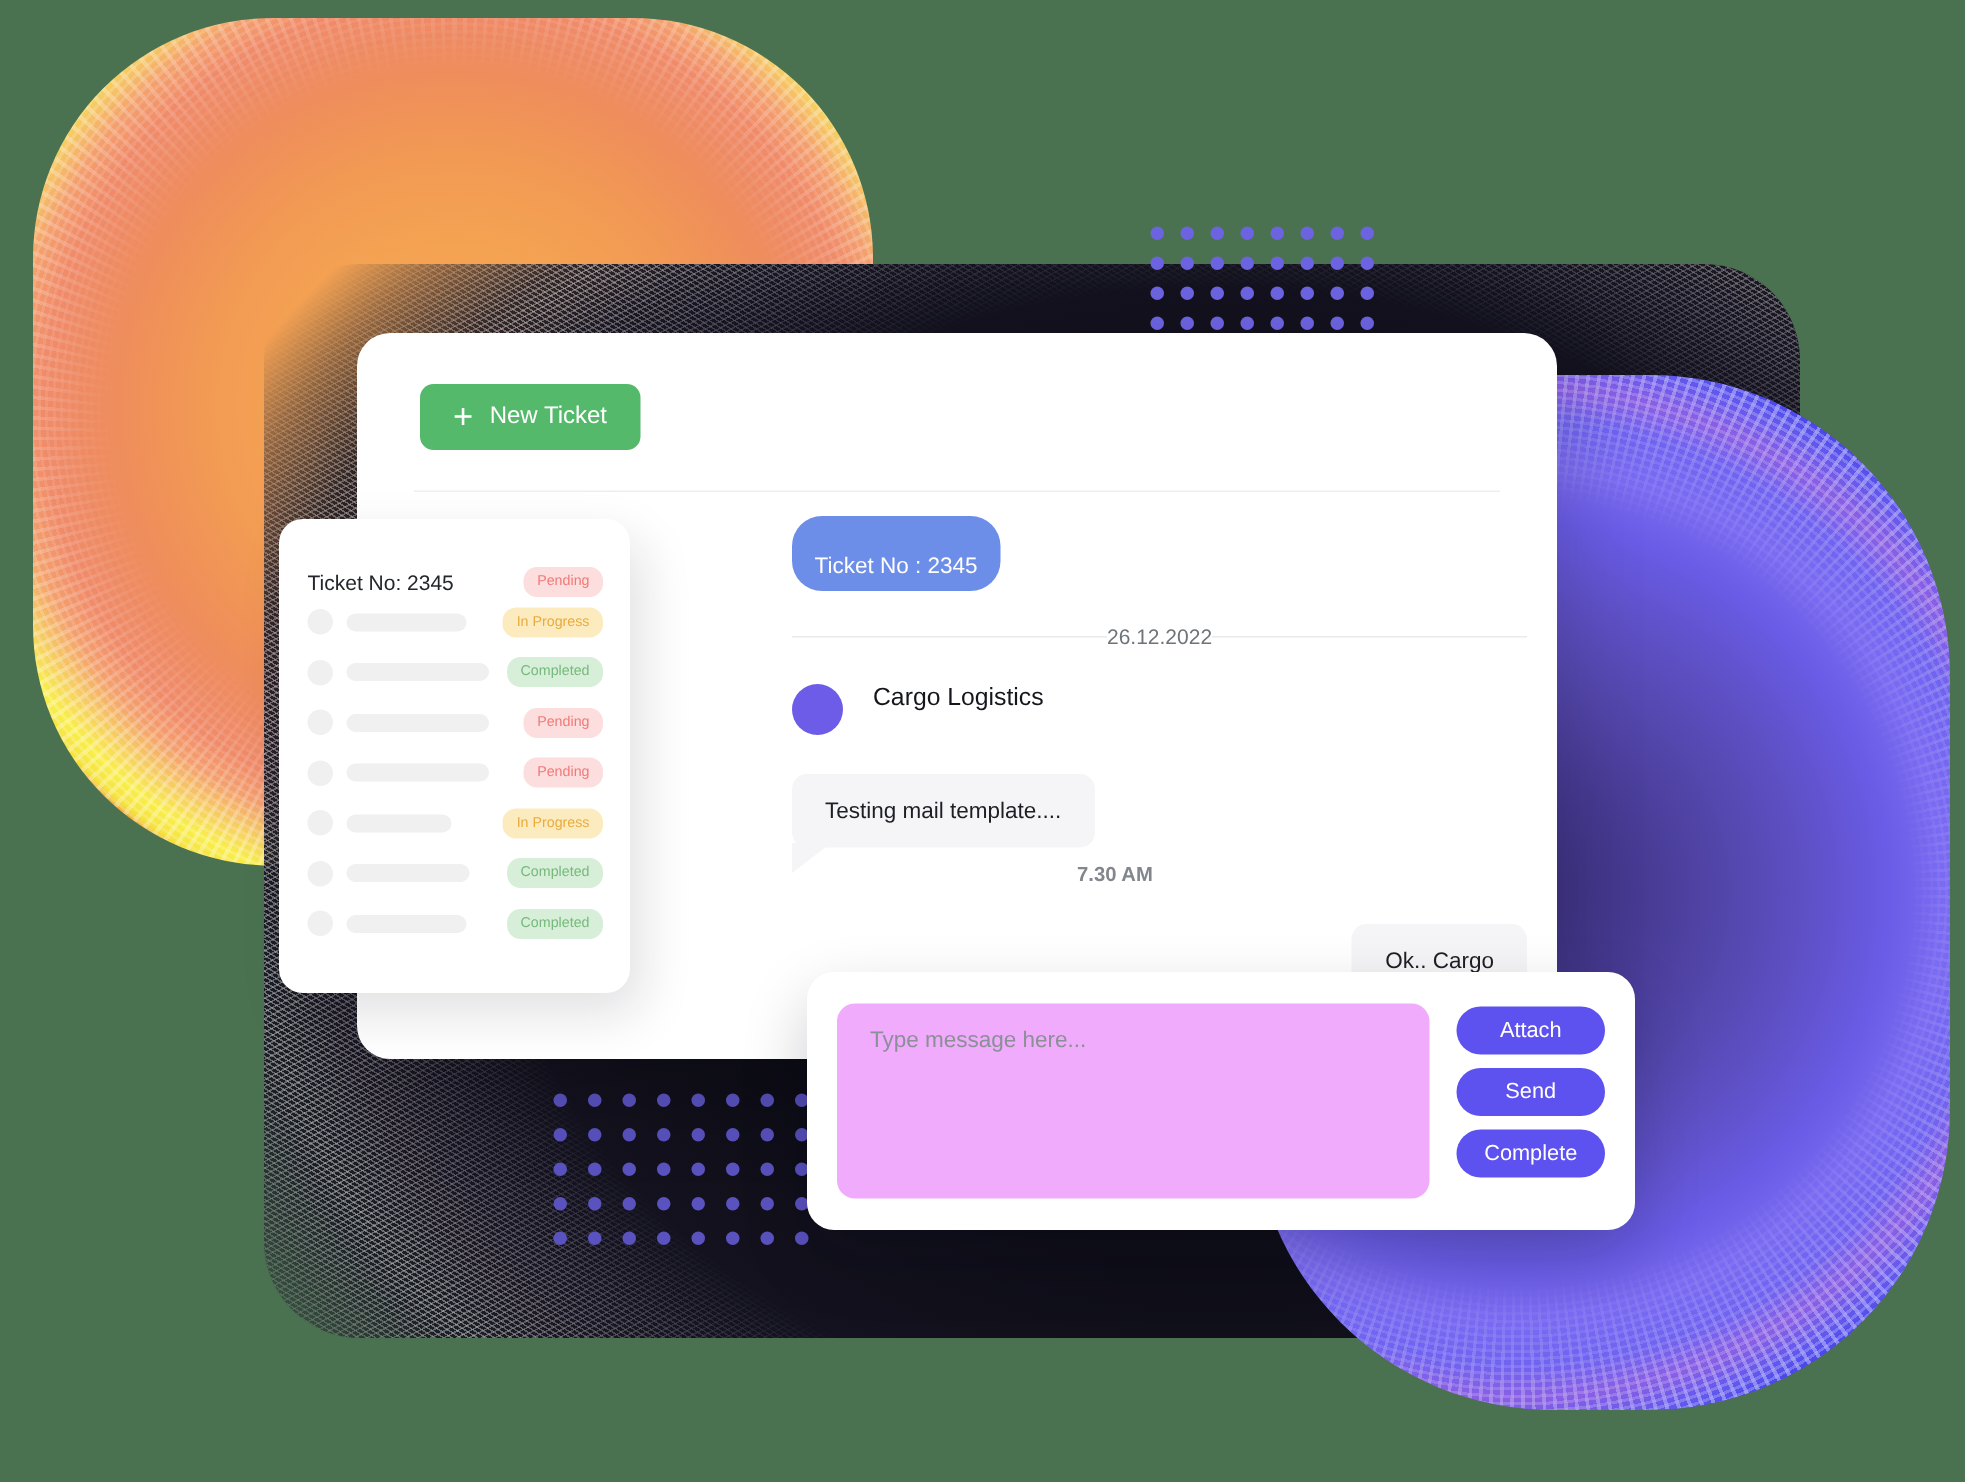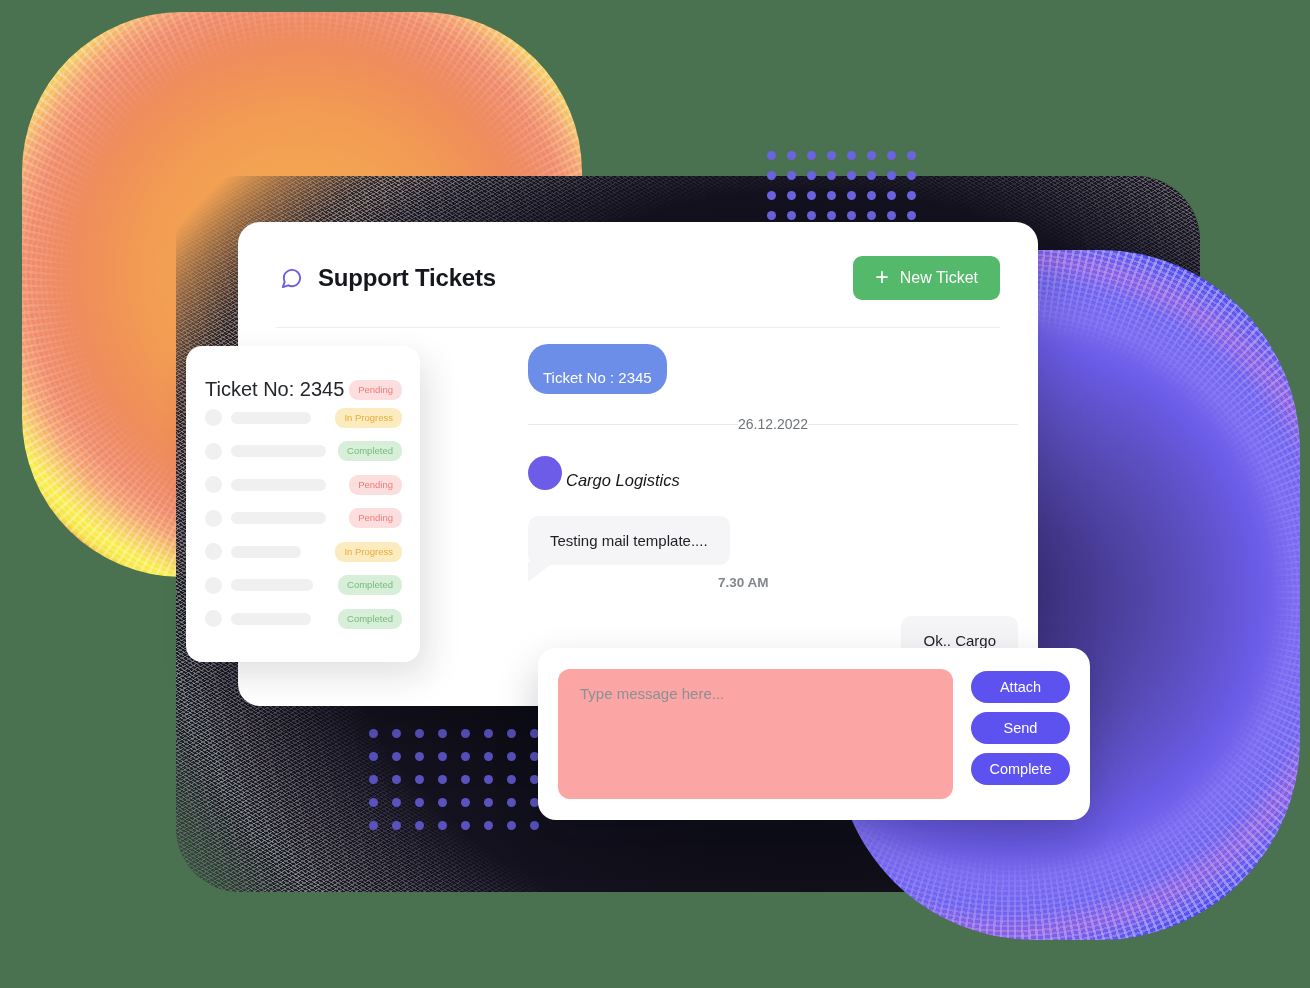--- a/index.html
+++ b/index.html
@@ -255,24 +255,23 @@
     height: 1px;
     background: #e9eaee;
   }
   .date-sep .date-label {
     font-size: 14px;
     color: #6f7479;
     white-space: nowrap;
   }
   .contact-row {
     display: flex;
-    align-items: flex-end;
-    gap: 4px;
+    align-items: flex-start;
+    gap: 20px;
     margin-top: 24px;
-    font-style: italic;
   }
   .avatar {
     width: 34px;
     height: 34px;
     border-radius: 50%;
     background: #6c5ce7;
     flex: none;
   }
   .contact-name {
     font-size: 16.5px;
@@ -338,21 +337,21 @@
     box-shadow: 8px 14px 34px rgba(20,20,40,0.13);
     padding: 0;
   }
   .list-head {
     display: flex;
     align-items: center;
     justify-content: space-between;
     padding: 32px 18px 0 19px;
   }
   .list-head-title {
-    font-size: 20px;
+    font-size: 14px;
     color: #23262b;
   }
   .ticket-rows { padding: 0 18px 0 19px; }
   .ticket-row {
     display: flex;
     align-items: center;
     gap: 9px;
     height: 33.5px;
   }
   .row-avatar {
@@ -391,21 +390,21 @@
     box-shadow: 0 18px 44px rgba(10,10,30,0.20);
     display: flex;
     align-items: flex-start;
     padding: 21px 20px;
     box-sizing: border-box;
     gap: 18px;
   }
   .msg-input {
     flex: 1;
     height: 130px;
-    background: #fca5a5;
+    background: #f0abfc;
     border: none;
     border-radius: 12px;
     resize: none;
     padding: 16px 22px;
     box-sizing: border-box;
     font-family: "Liberation Sans", sans-serif;
     font-size: 15px;
     color: #23262b;
     outline: none;
     display: flex;
@@ -514,28 +513,20 @@
       <div class="dot"></div>
       <div class="dot"></div>
       <div class="dot"></div>
       <div class="dot"></div>
     </div>
 </div>
 
 <div class="main-card">
 
   <div class="card-header">
-    <div class="title-wrap">
-      <span class="chat-icon">
-        <svg width="23" height="23" viewBox="0 0 24 24" fill="none" stroke="#6c5ce7" stroke-width="2" stroke-linecap="round" stroke-linejoin="round">
-          <path d="M21 11.5a8.38 8.38 0 0 1-.9 3.8 8.5 8.5 0 0 1-7.6 4.7 8.38 8.38 0 0 1-3.8-.9L3 21l1.9-5.7a8.38 8.38 0 0 1-.9-3.8 8.5 8.5 0 0 1 4.7-7.6 8.38 8.38 0 0 1 3.8-.9h.5a8.48 8.48 0 0 1 8 8v.5z"></path>
-        </svg>
-      </span>
-      <span class="page-title">Support Tickets</span>
-    </div>
     <button class="new-ticket-btn">
       <span class="plus-icon">+</span>
       <span>New Ticket</span>
     </button>
   </div>
 
   <div class="header-divider"></div>
 
   <div class="chat-col">
 

